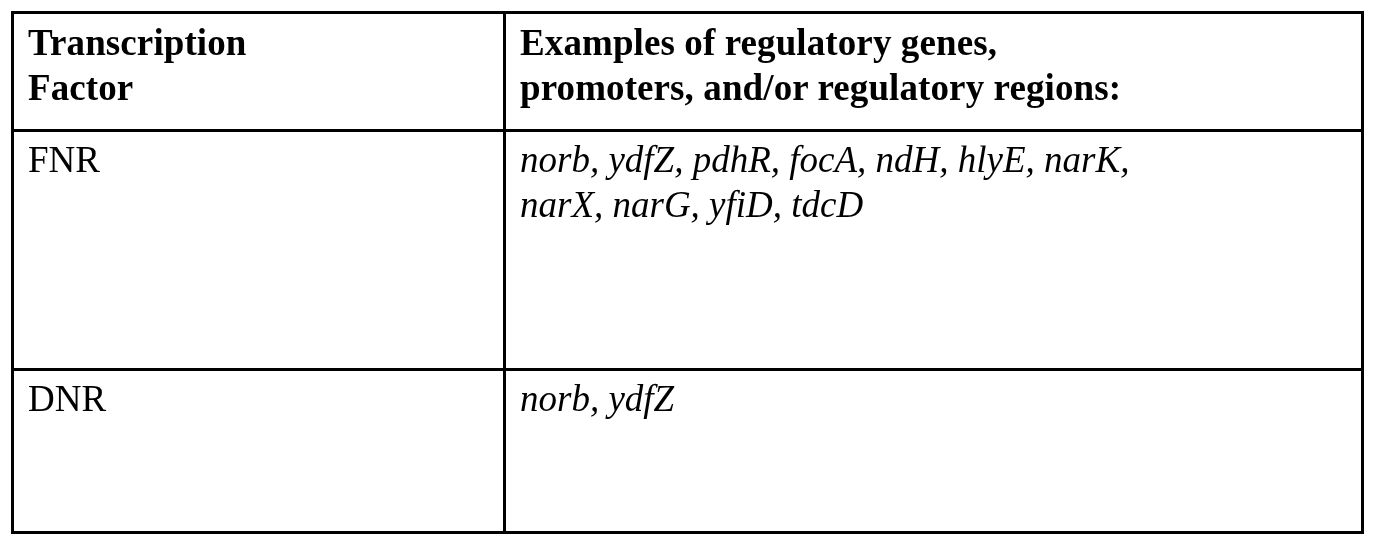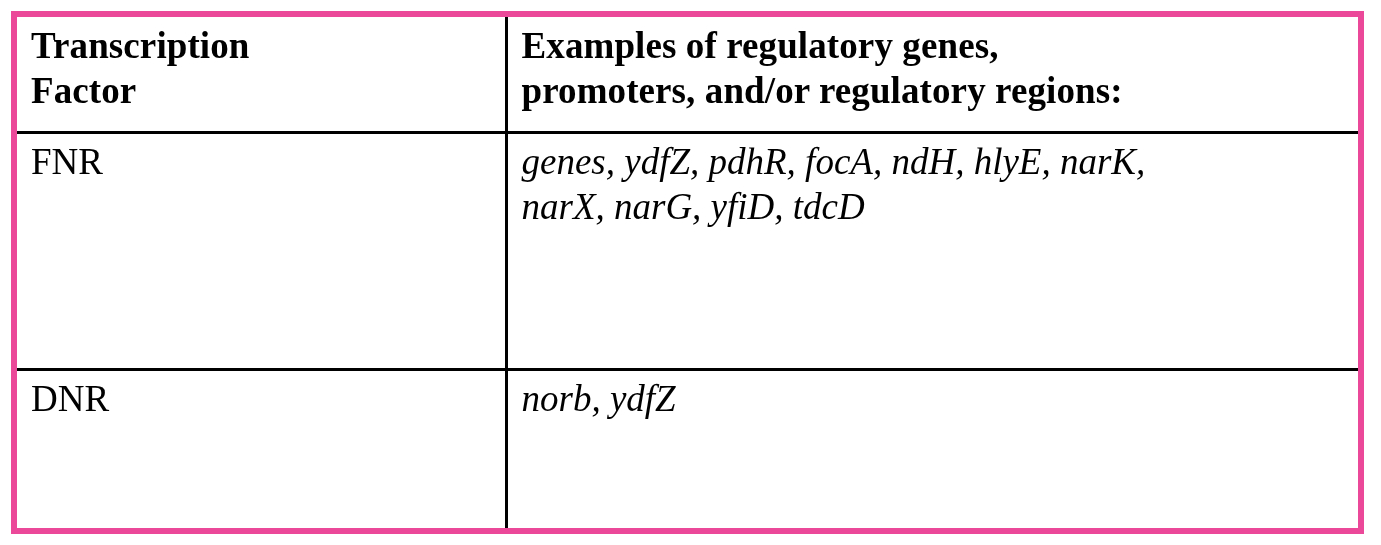--- a/index.html
+++ b/index.html
@@ -22,21 +22,21 @@
     width: 1353px;
     height: 523px;
     box-sizing: border-box;
   }
 
   table.tf-table {
     width: 100%;
     height: 100%;
     border-collapse: collapse;
     table-layout: fixed;
-    border: 6px solid #ec4899;
+    border: 3px solid #ec4899;
   }
 
   table.tf-table td,
   table.tf-table th {
     border: 3px solid #000000;
     vertical-align: top;
     padding: 0;
     text-align: left;
   }
 
@@ -110,21 +110,21 @@
     <tbody>
       <tr class="row-fnr">
         <td class="body-cell">
           <div class="cell-inner">
             <span class="tf-name">FNR</span>
           </div>
         </td>
         <td class="body-cell">
           <div class="cell-inner">
             <div class="gene-list">
-              <span class="ln">genes, ydfZ, pdhR, focA, ndH, hlyE, narK,</span>
+              <span class="ln">norb, ydfZ, pdhR, focA, ndH, hlyE, narK,</span>
               <span class="ln">narX, narG, yfiD, tdcD</span>
             </div>
           </div>
         </td>
       </tr>
       <tr class="row-dnr">
         <td class="body-cell">
           <div class="cell-inner">
             <span class="tf-name">DNR</span>
           </div>

